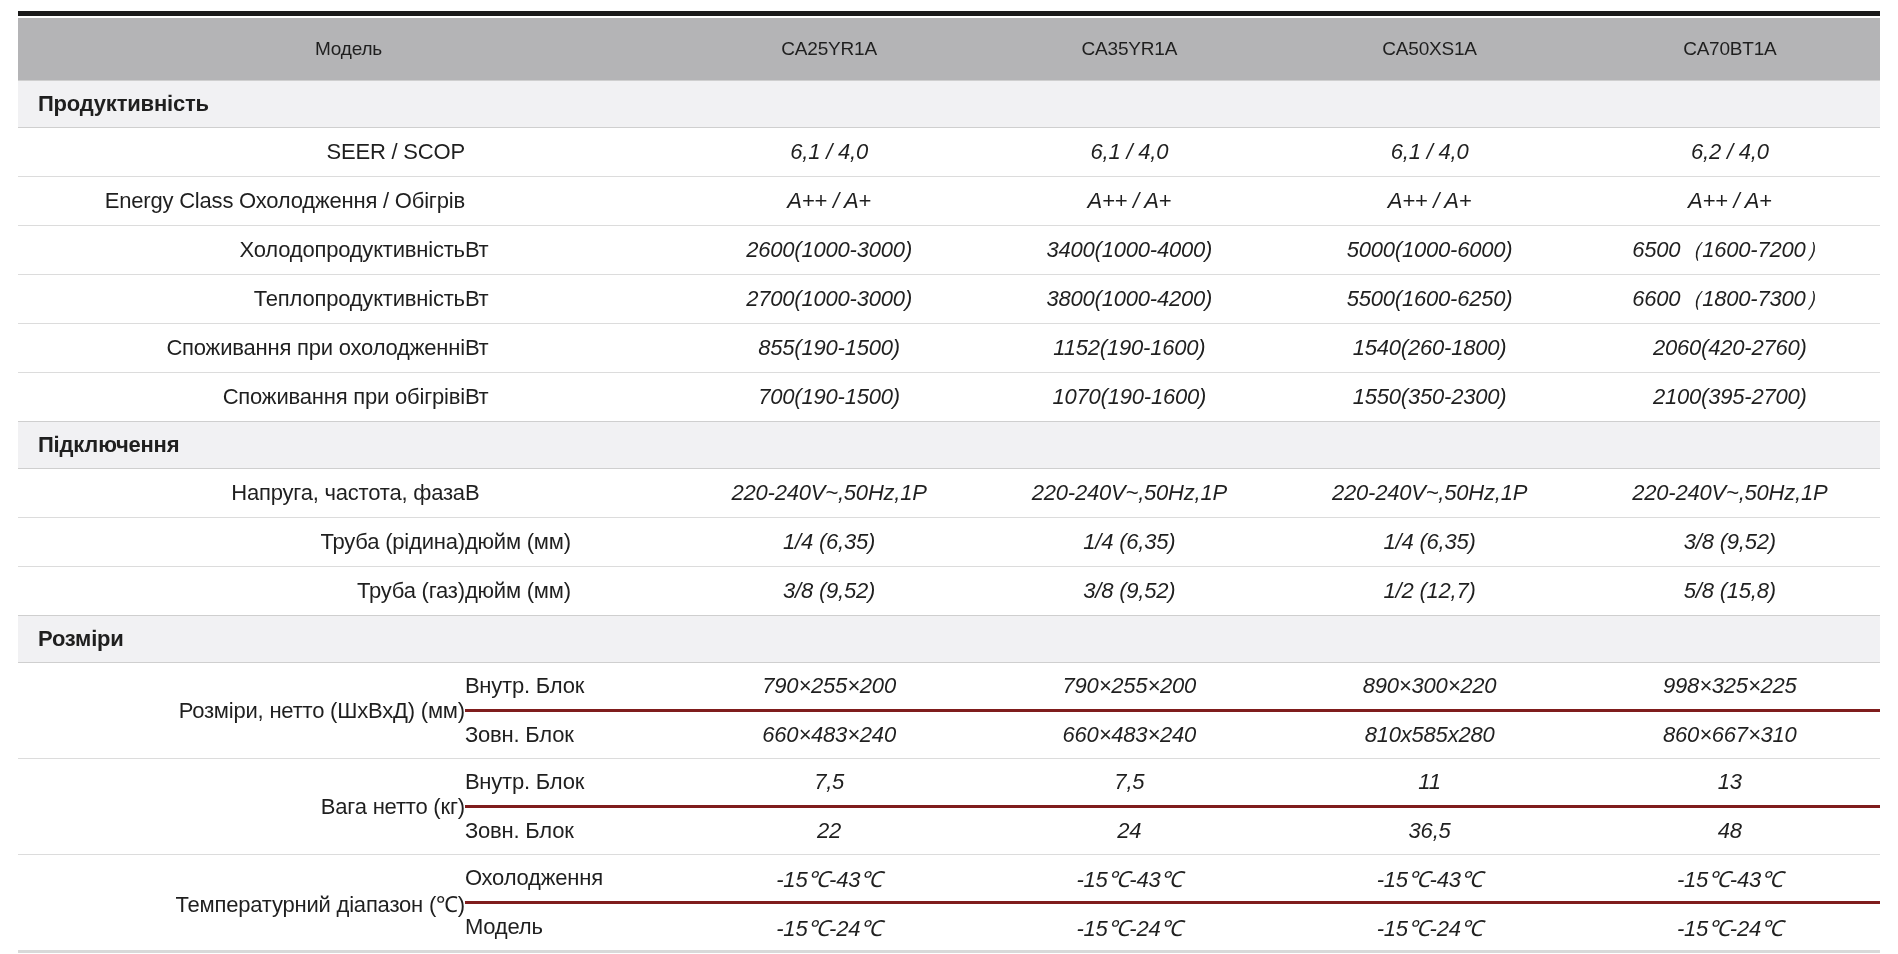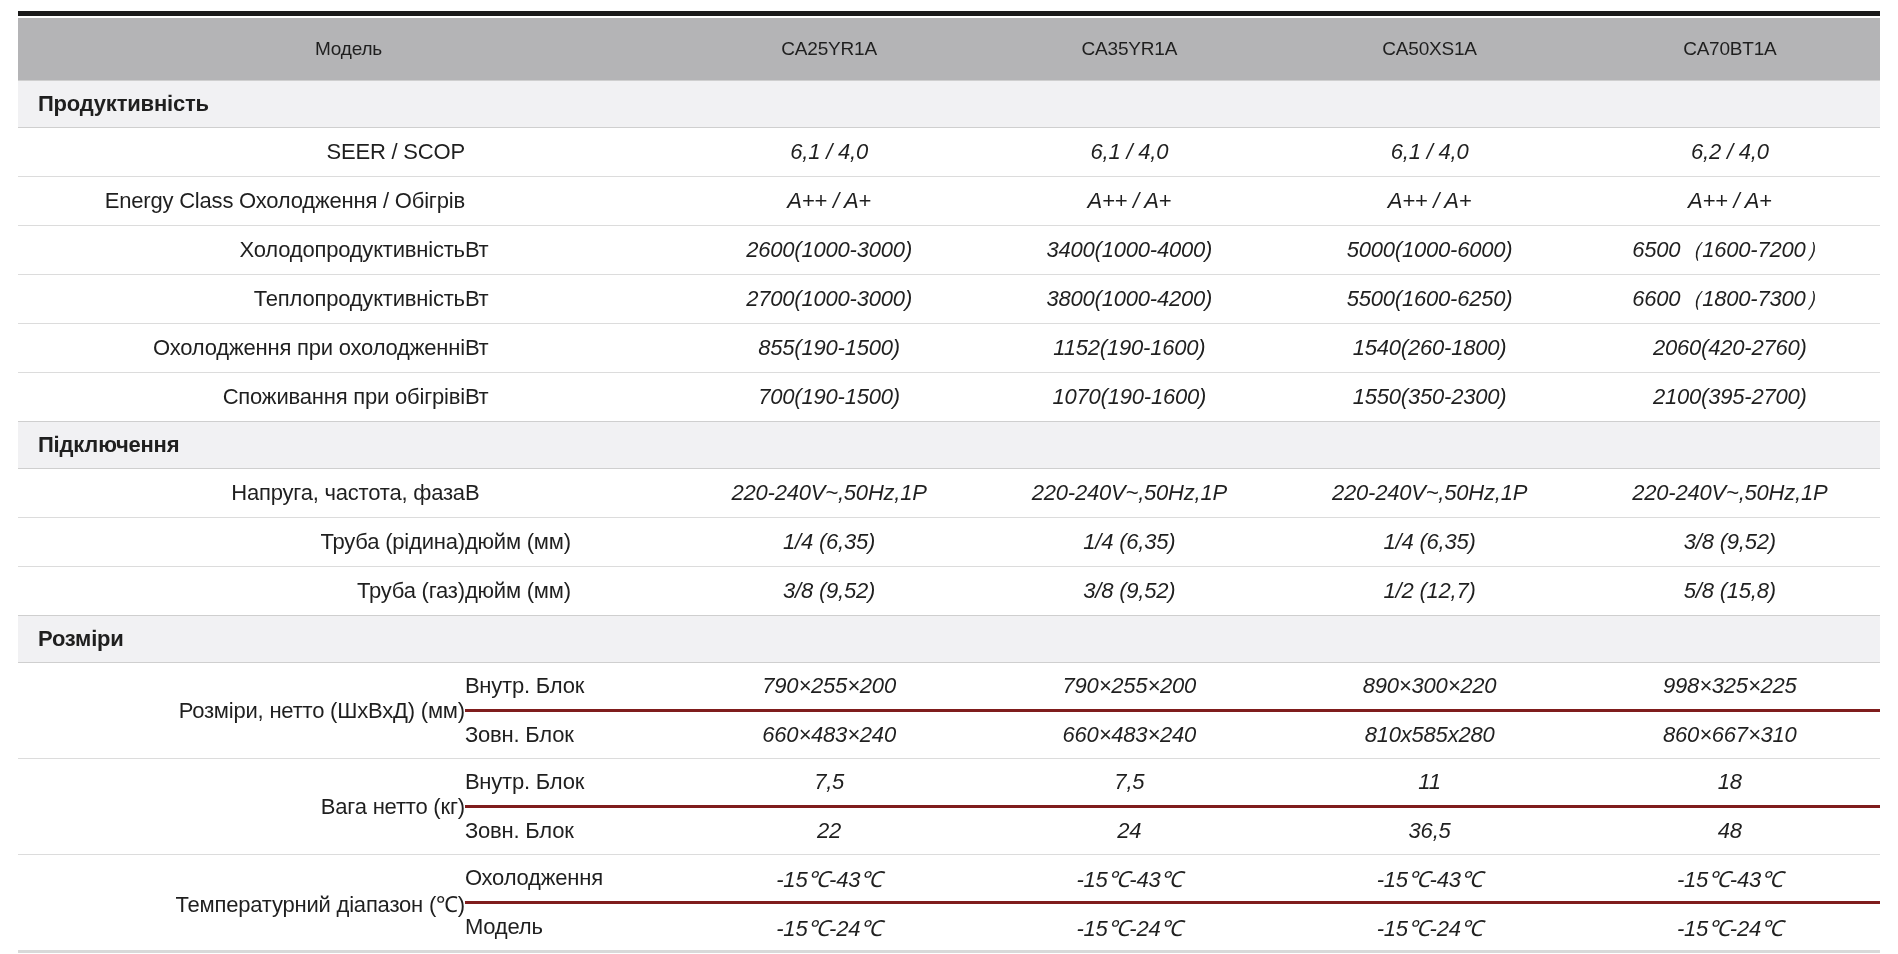--- a/index.html
+++ b/index.html
@@ -110,21 +110,21 @@
     <tr class="data-row">
       <td class="lbl">Теплопродуктивність</td>
       <td class="unit">Вт</td>
       <td class="val">2700(1000-3000)</td>
       <td class="val">3800(1000-4200)</td>
       <td class="val">5500(1600-6250)</td>
       <td class="val">6600（1800-7300）</td>
     </tr>
 
     <tr class="data-row">
-      <td class="lbl">Охолодження при охолодженні</td>
+      <td class="lbl">Споживання при охолодженні</td>
       <td class="unit">Вт</td>
       <td class="val">855(190-1500)</td>
       <td class="val">1152(190-1600)</td>
       <td class="val">1540(260-1800)</td>
       <td class="val">2060(420-2760)</td>
     </tr>
 
     <tr class="data-row">
       <td class="lbl">Споживання при обігріві</td>
       <td class="unit">Вт</td>
@@ -184,21 +184,21 @@
       <td class="val">810x585x280</td>
       <td class="val">860×667×310</td>
     </tr>
 
     <tr class="sub-row sub-first">
       <td class="lbl" rowspan="2">Вага нетто (кг)</td>
       <td class="unit">Внутр. Блок</td>
       <td class="val">7,5</td>
       <td class="val">7,5</td>
       <td class="val">11</td>
-      <td class="val">18</td>
+      <td class="val">13</td>
     </tr>
     <tr class="sub-row sub-second">
       <td class="unit">Зовн. Блок</td>
       <td class="val">22</td>
       <td class="val">24</td>
       <td class="val">36,5</td>
       <td class="val">48</td>
     </tr>
 
     <tr class="sub-row sub-first">

